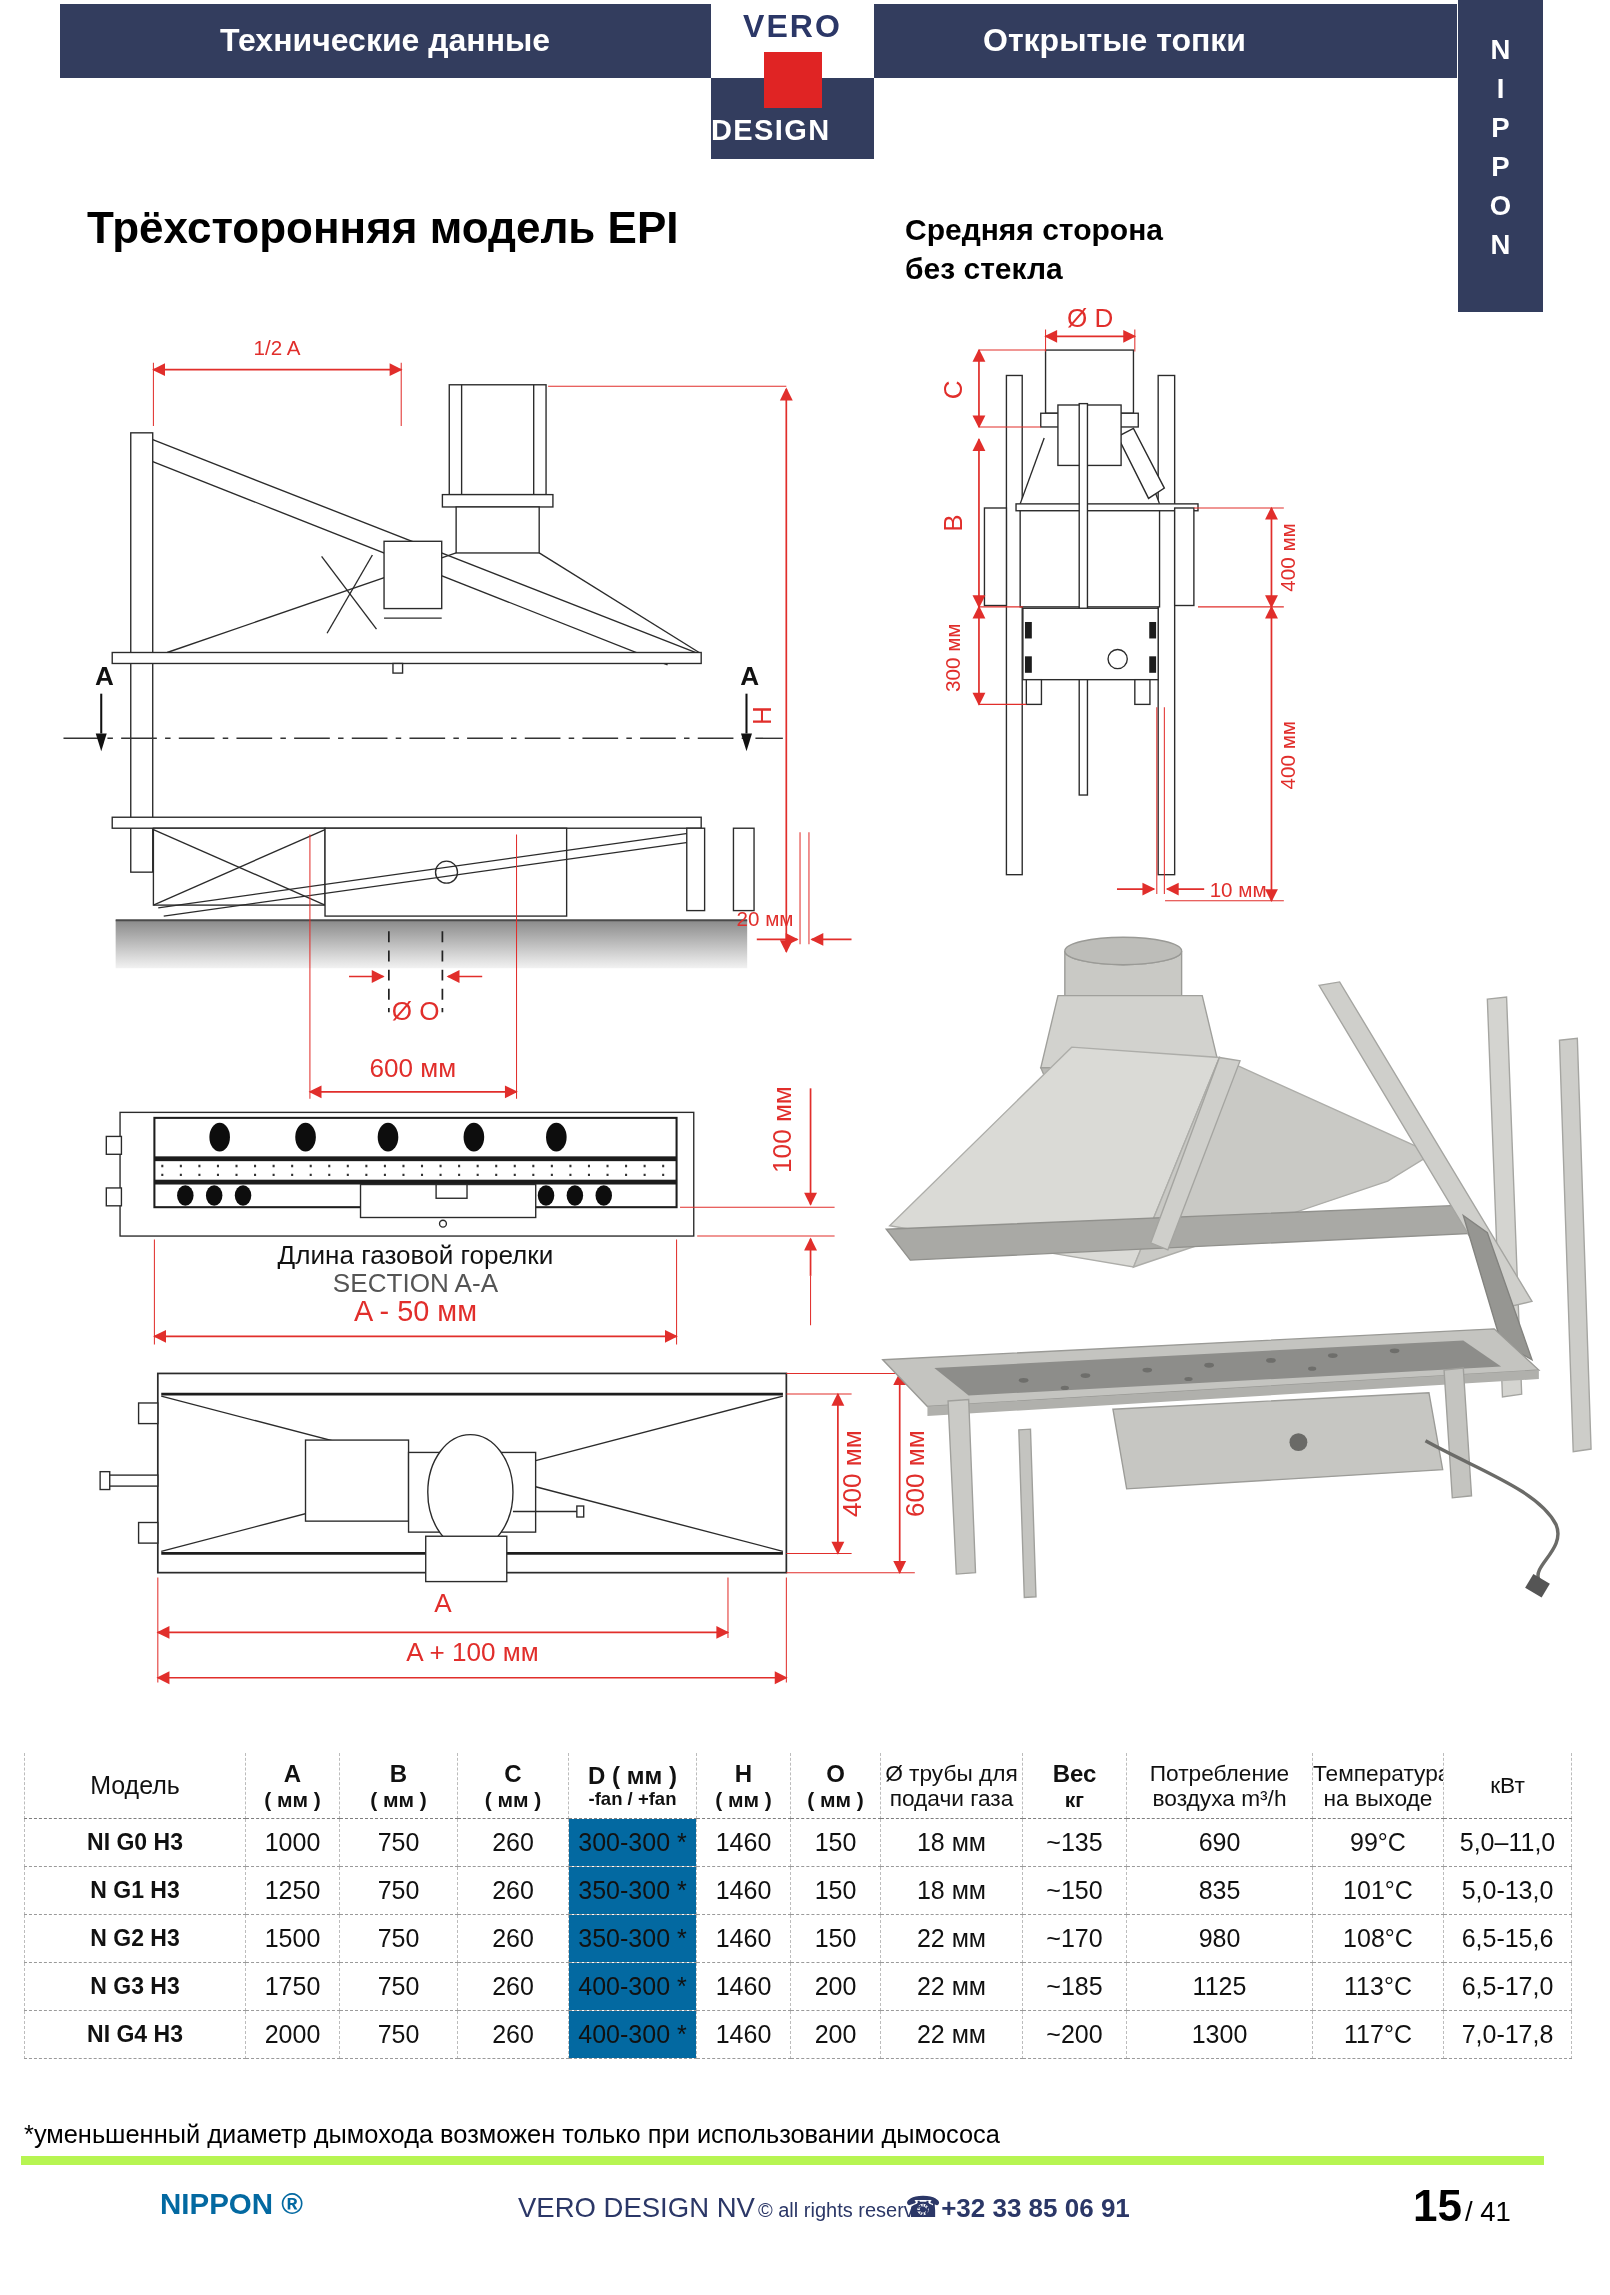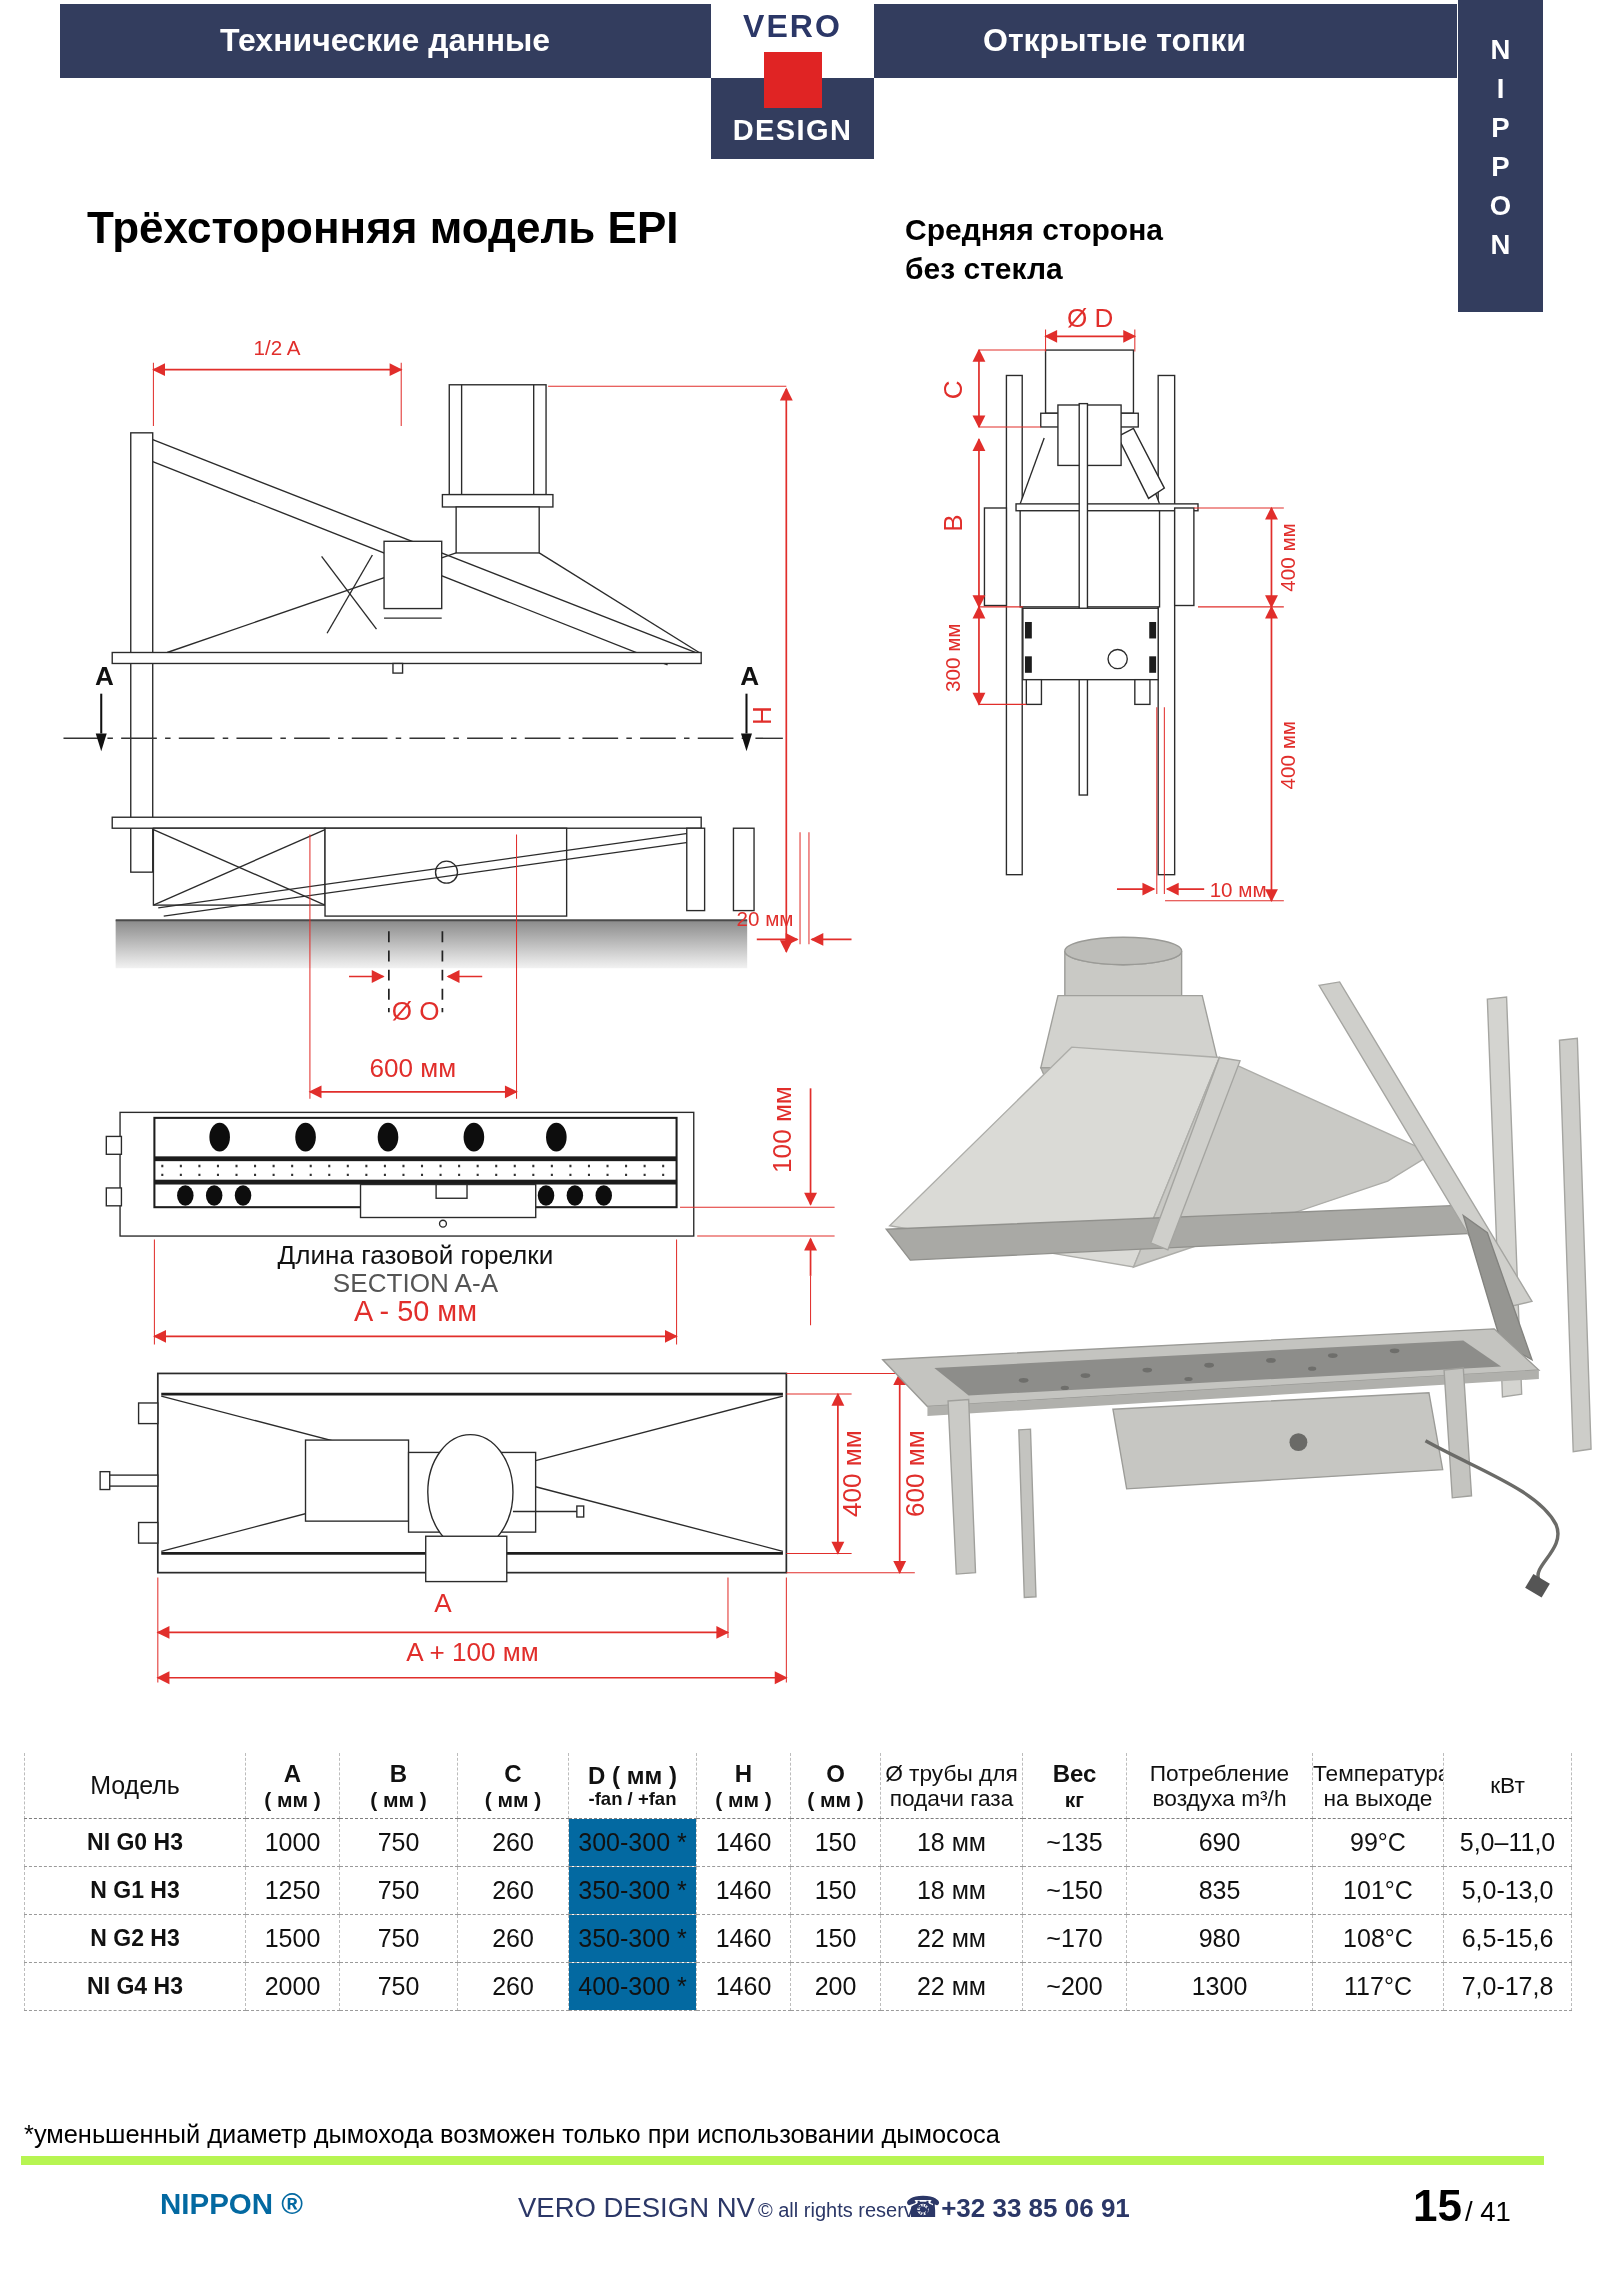--- a/index.html
+++ b/index.html
@@ -5,21 +5,21 @@
   html,body{margin:0;padding:0;background:#ffffff;}
   .page{position:relative;width:1610px;height:2295px;background:#fff;
         font-family:"Liberation Sans",sans-serif;overflow:hidden;}
   .abs{position:absolute;}
 
   
   .topbar{left:60px;top:4.1px;width:1397px;height:74px;background:#333d5e;z-index:1;}
   .bar-title{color:#fff;font-weight:bold;font-size:32px;z-index:2;white-space:nowrap;}
   .logo-white{left:711px;top:0;width:163px;height:78px;background:#fff;z-index:3;text-align:center;}
   .logo-vero{color:#2b3767;font-weight:bold;font-size:32px;letter-spacing:2.1px;margin-top:8.2px;}
-  .logo-navy{left:711px;top:78px;width:163px;height:81px;background:#333d5e;z-index:3;text-align:center;}
+  .logo-navy{left:711px;top:78px;width:163px;height:81px;background:#333d5e;z-index:3;}
   .logo-design{color:#fff;font-weight:bold;font-size:29px;letter-spacing:1.4px;margin-top:36px;}
   .logo-red{left:764px;top:52px;width:58px;height:56px;background:#e02424;z-index:4;}
   .nippon-box{left:1458px;top:0;width:85px;height:312px;background:#333d5e;z-index:2;}
   .nippon-text{color:#fff;font-weight:bold;font-size:27.5px;line-height:39px;text-align:center;
                margin-top:30px;white-space:pre-line;}
 
   
   .main-title{left:87px;top:203px;font-size:44px;font-weight:bold;color:#000;white-space:nowrap;}
   .sub-title{left:905px;top:210px;font-size:30px;font-weight:bold;color:#000;
              white-space:pre-line;line-height:1.3;}
@@ -474,20 +474,34 @@
           <td class="d-col">350-300 *</td>
           <td>1460</td>
           <td>150</td>
           <td>22 мм</td>
           <td>~170</td>
           <td>980</td>
           <td>108°C</td>
           <td>6,5-15,6</td>
         </tr>
         <tr>
+          <td class="model-col">N G3 H3</td>
+          <td>1750</td>
+          <td>750</td>
+          <td>260</td>
+          <td class="d-col">400-300 *</td>
+          <td>1460</td>
+          <td>200</td>
+          <td>22 мм</td>
+          <td>~185</td>
+          <td>1125</td>
+          <td>113°C</td>
+          <td>6,5-17,0</td>
+        </tr>
+        <tr>
           <td class="model-col">NI G4 H3</td>
           <td>2000</td>
           <td>750</td>
           <td>260</td>
           <td class="d-col">400-300 *</td>
           <td>1460</td>
           <td>200</td>
           <td>22 мм</td>
           <td>~200</td>
           <td>1300</td>

